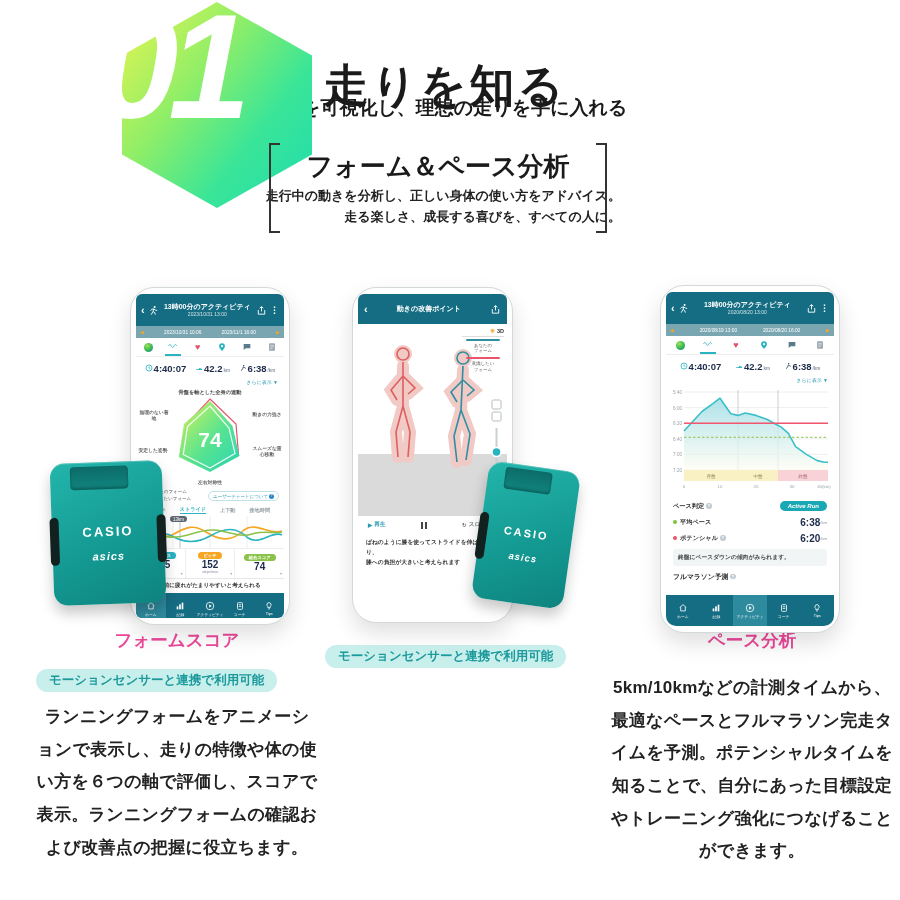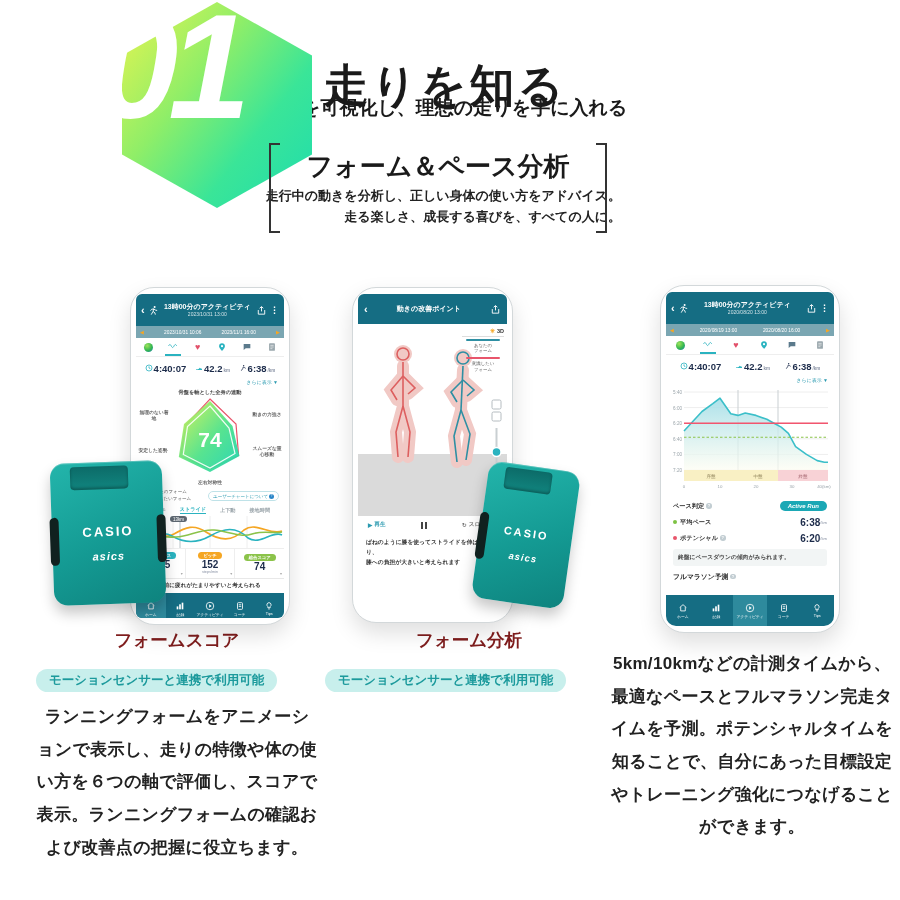--- a/index.html
+++ b/index.html
@@ -136,21 +136,21 @@
   .dev-grip{position:absolute;width:9px;height:34%;background:#10211f;border-radius:5px;top:38%;}
   .dev-grip.l{left:-2px;}
   .dev-grip.r{right:-2px;}
   .dev-brand{position:absolute;left:0;right:0;top:44%;text-align:center;color:#fff;
     font-weight:800;font-size:13px;letter-spacing:2px;}
   .dev-sub{position:absolute;left:0;right:0;top:62%;text-align:center;color:#fff;
     font-weight:800;font-style:italic;font-size:11px;letter-spacing:1px;}
 
   
   .col{position:absolute;top:628px;}
-  .col-caption{text-align:center;font-size:17.5px;font-weight:800;color:#7f1d1d;}
+  .col-caption{text-align:center;font-size:17.5px;font-weight:800;color:#ec4899;}
   .col-badge{display:inline-block;margin-top:17px;background:#c8efec;color:#1c9a9c;
     font-size:12.5px;font-weight:800;padding:3px 13px;border-radius:12px;}
   .col-body{margin-top:9px;font-size:17px;font-weight:700;color:#222;line-height:1.92;
     letter-spacing:.3px;text-align:center;}
   .col3 .col-body{margin-top:20px;}
 </style>
 </head>
 <body>
 
 <div class="page">
@@ -655,20 +655,20 @@
     <div class="dev-brand" style="font-size:11px;">CASIO</div>
     <div class="dev-sub" style="font-size:9.5px;">asics</div>
   </div>
 
   <div class="col col1" style="left:36px;width:282px;">
     <div class="col-caption">フォームスコア</div>
     <span class="col-badge">モーションセンサーと連携で利用可能</span>
     <div class="col-body">ランニングフォームをアニメーションで表示し、走りの特徴や体の使い方を６つの軸で評価し、スコアで表示。ランニングフォームの確認および改善点の把握に役立ちます。</div>
   </div>
   <div class="col col2" style="left:325px;width:288px;">
-    <div class="col-caption">フォーム分析</div>
     <span class="col-badge">モーションセンサーと連携で利用可能</span>
   </div>
   <div class="col col3" style="left:608px;width:288px;">
+    <div class="col-caption">ペース分析</div>
     <div class="col-body">5km/10kmなどの計測タイムから、最適なペースとフルマラソン完走タイムを予測。ポテンシャルタイムを知ることで、自分にあった目標設定やトレーニング強化につなげることができます。</div>
   </div>
 
 </div>
 
 </body></html>

